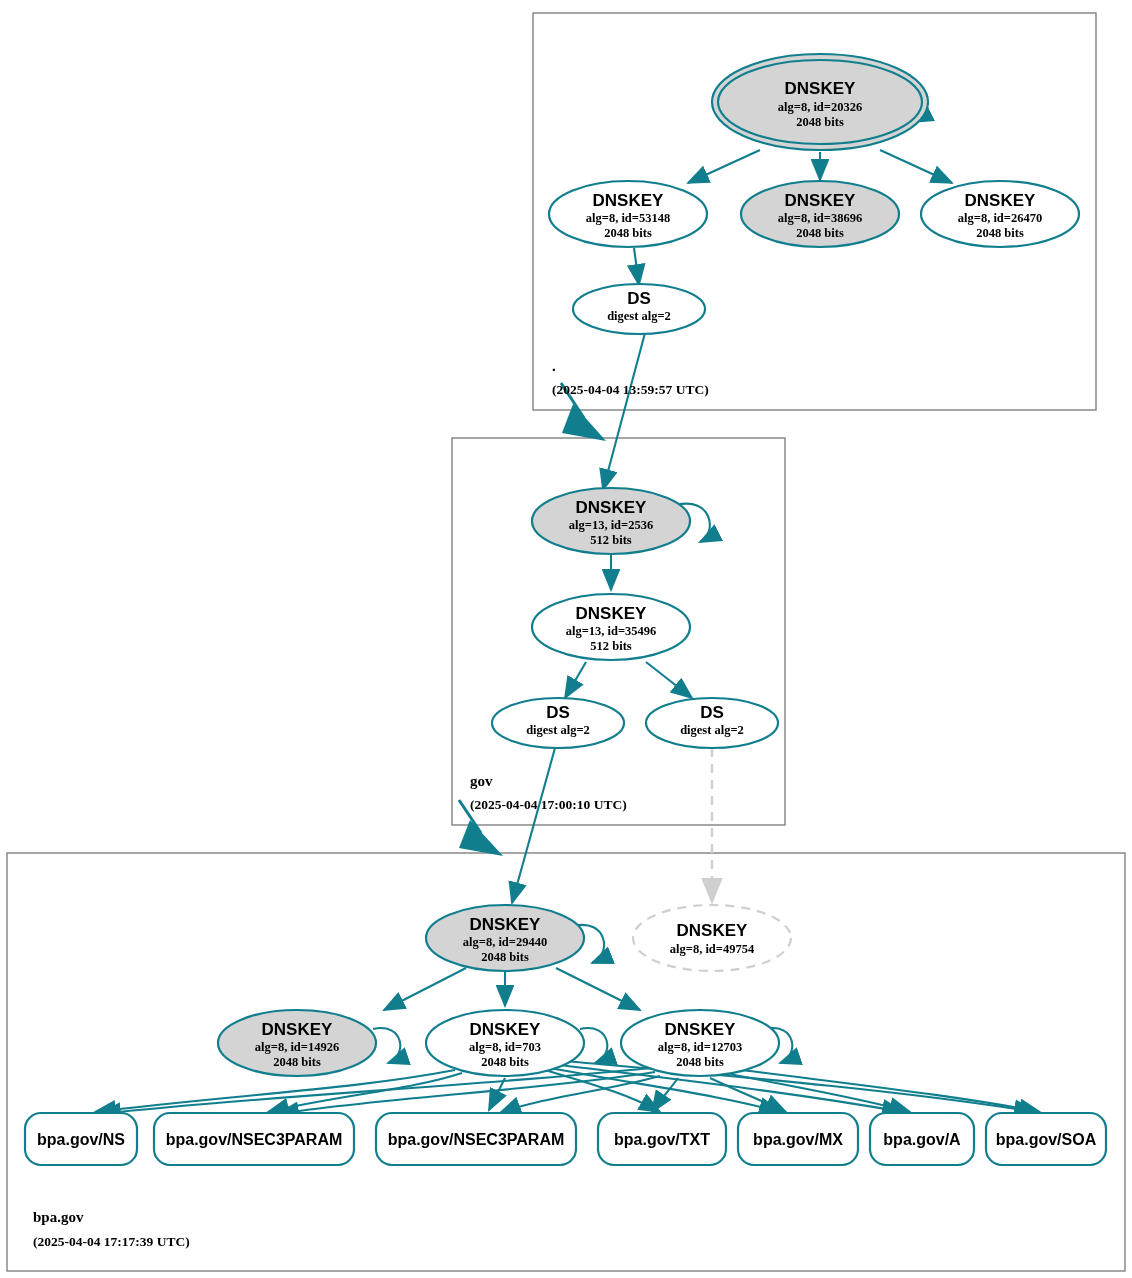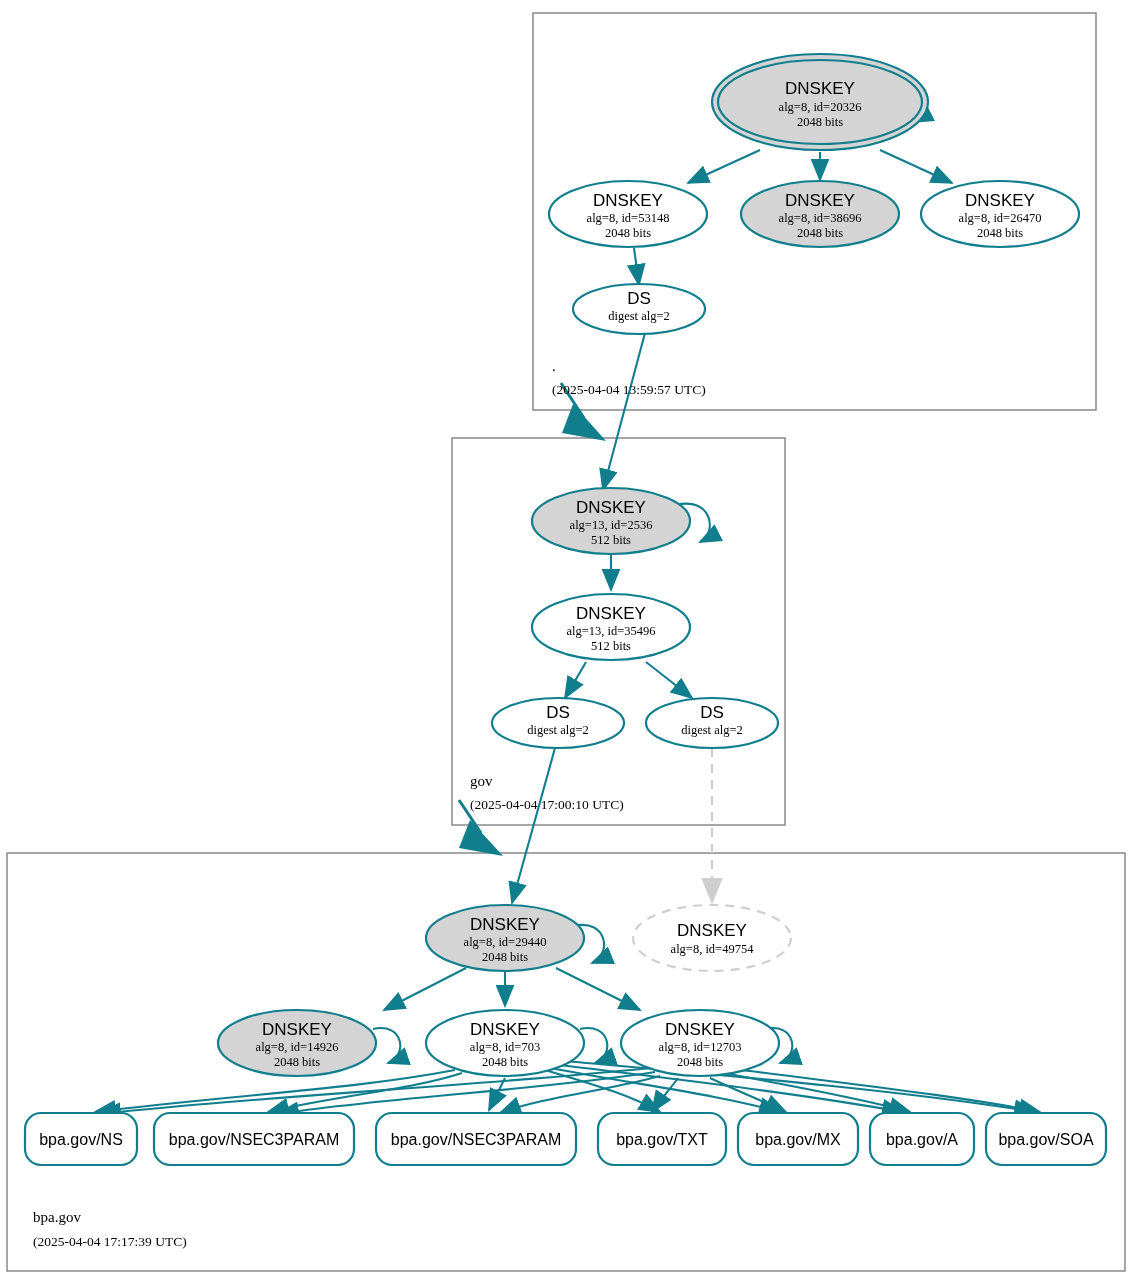--- a/index.html
+++ b/index.html
@@ -1,17 +1,17 @@
 <!DOCTYPE html>
 <html><head>
 <meta charset="utf-8">
 <style>
   html,body{margin:0;padding:0;background:#ffffff;}
   body{font-family:"Liberation Sans",sans-serif;}
-  #stage{position:relative;width:1132px;height:1278px;background:#fff;overflow:hidden;}
+  #stage{position:relative;width:1132px;height:1278px;background:#fff;overflow:hidden;font-weight:bold;}
   svg{display:block;}
   .zone-box{fill:none;stroke:#808080;stroke-width:1.4;}
   .node-ell{stroke:#117e8e;stroke-width:2.2;}
   .ell-white{fill:#ffffff;}
   .ell-grey{fill:#d4d4d4;}
   .ell-dashed{fill:#ffffff;stroke:#cfcfcf;stroke-width:2.2;stroke-dasharray:9 7;}
   .rr-box{fill:#ffffff;stroke:#117e8e;stroke-width:2.2;}
   .edge{fill:none;stroke:#117e8e;stroke-width:2.1;}
   .edge-thick{fill:none;stroke:#117e8e;stroke-width:3.0;}
   .edge-dash{fill:none;stroke:#cfcfcf;stroke-width:2.4;stroke-dasharray:9 7;}

